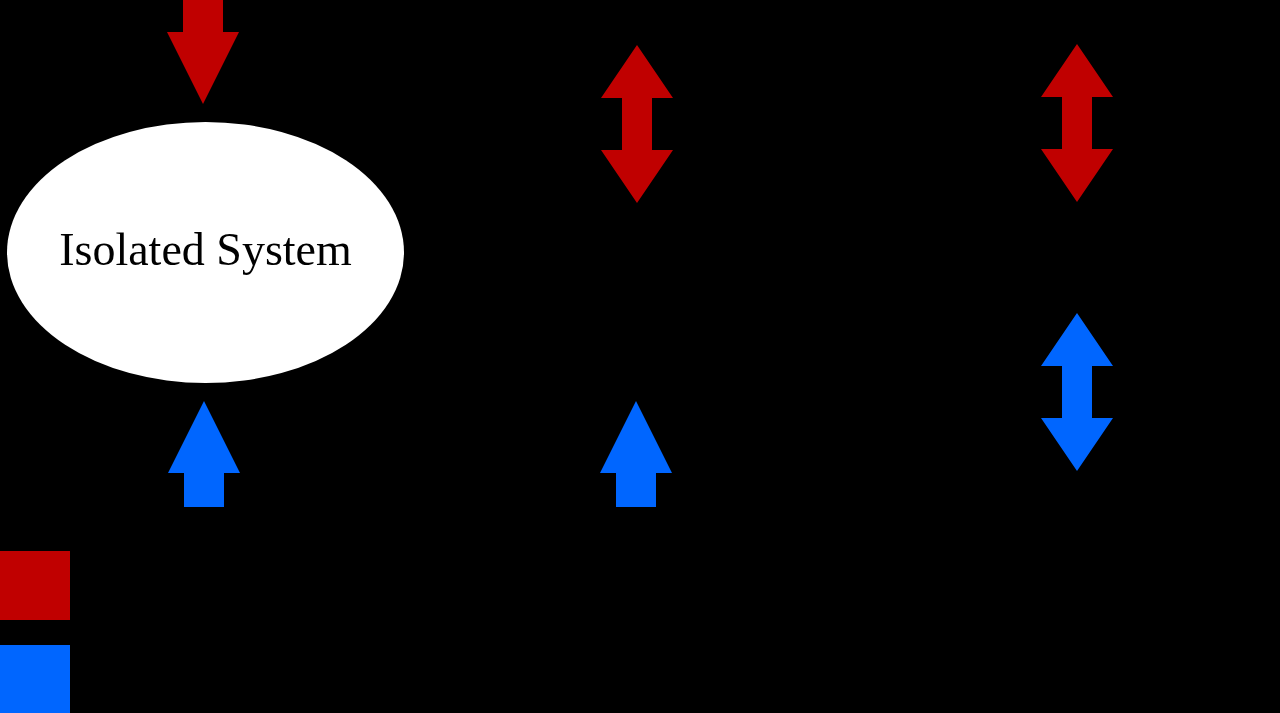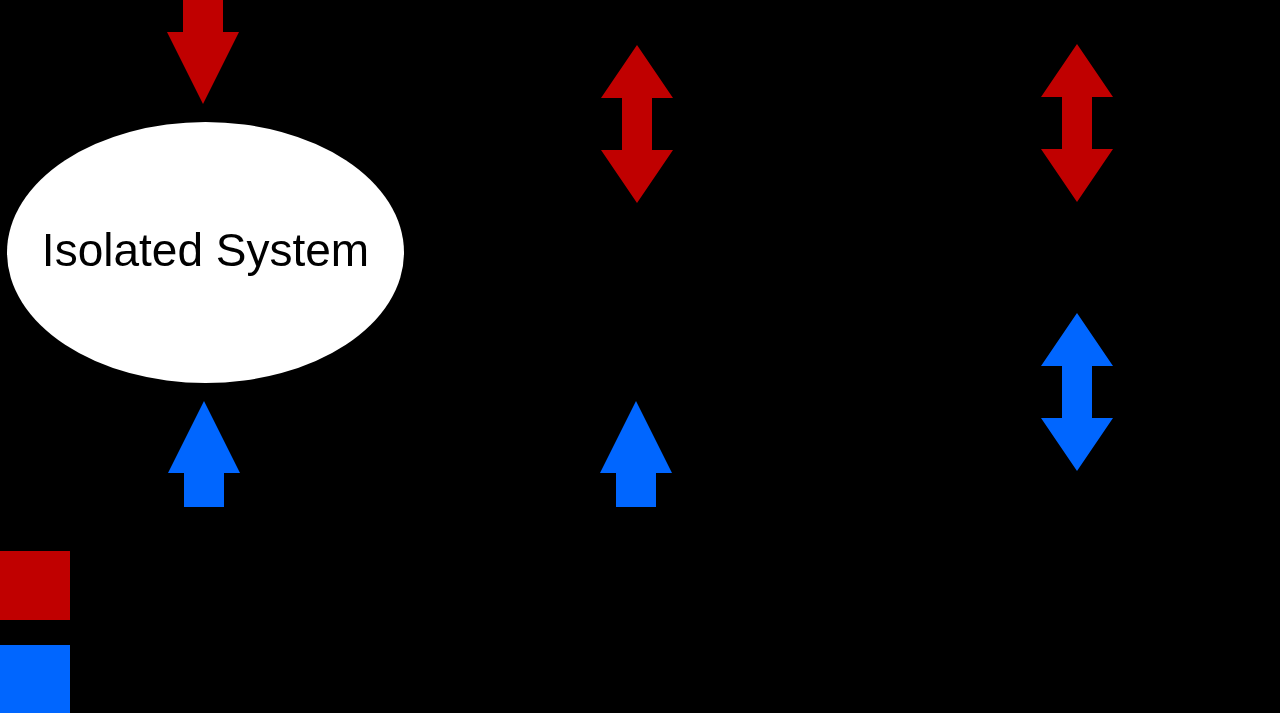--- a/index.html
+++ b/index.html
@@ -5,21 +5,21 @@
   html, body {
     margin: 0;
     padding: 0;
     background: #000000;
   }
   .canvas {
     position: relative;
     width: 1168px;
     height: 713px;
     overflow: hidden;
-    font-family: Liberation Sans, sans-serif;
+    font-family: Liberation Serif, serif;
   }
   .arrow {
     position: absolute;
     display: block;
   }
   .arrow-red-down-left   { left: 167px; top: 0;     width: 72px; height: 104px; }
   .arrow-blue-up-left    { left: 168px; top: 401px; width: 72px; height: 106px; }
   .arrow-red-double-mid  { left: 601px; top: 45px;  width: 72px; height: 158px; }
   .arrow-blue-up-mid     { left: 600px; top: 401px; width: 72px; height: 106px; }
   .arrow-red-double-right  { left: 1041px; top: 44px;  width: 72px; height: 158px; }

